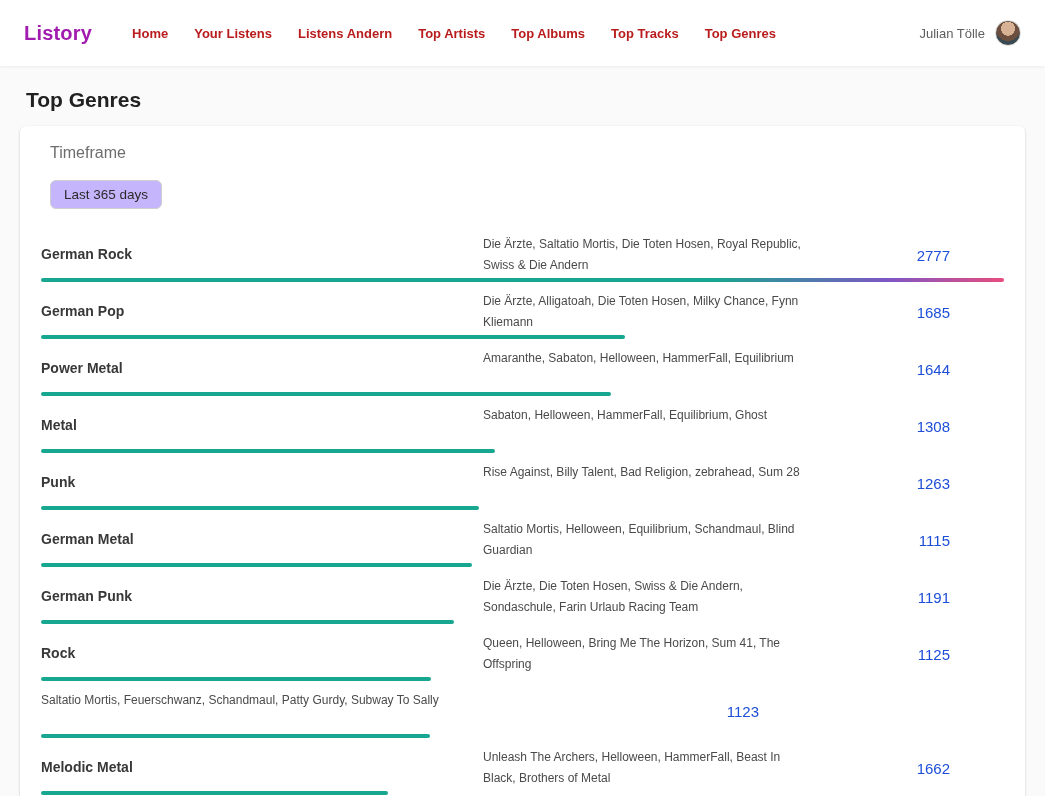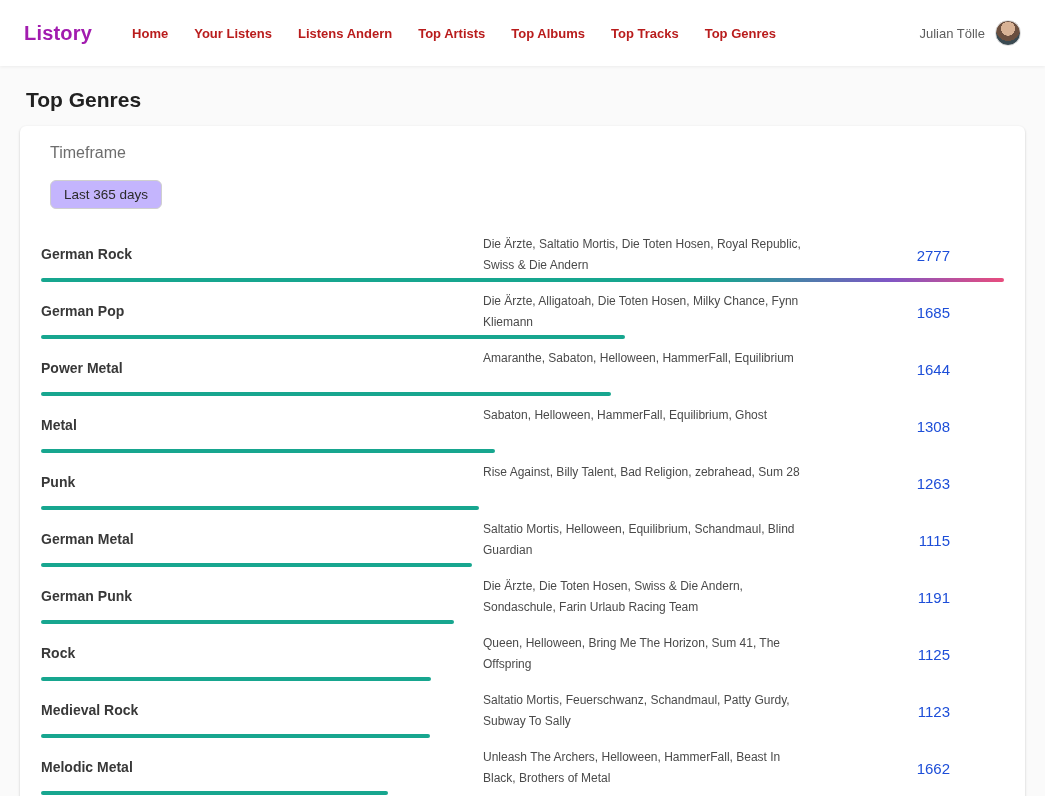--- a/index.html
+++ b/index.html
@@ -216,21 +216,20 @@
             <div class="genre-name">Rock</div>
             <div class="artists">Queen, Helloween, Bring Me The Horizon, Sum 41, The Offspring</div>
             <div class="count">1125</div>
           </div>
           <div class="bar-track">
             <div class="bar-fill" style="width: 40.5113%; background-size: 246.844% 100%;"></div>
           </div>
         </div>
         <div class="row">
           <div class="row-grid">
-            <div class="genre-name">Medieval Rock</div>
             <div class="artists">Saltatio Mortis, Feuerschwanz, Schandmaul, Patty Gurdy, Subway To Sally</div>
             <div class="count">1123</div>
           </div>
           <div class="bar-track">
             <div class="bar-fill" style="width: 40.4393%; background-size: 247.284% 100%;"></div>
           </div>
         </div>
         <div class="row">
           <div class="row-grid">
             <div class="genre-name">Melodic Metal</div>

